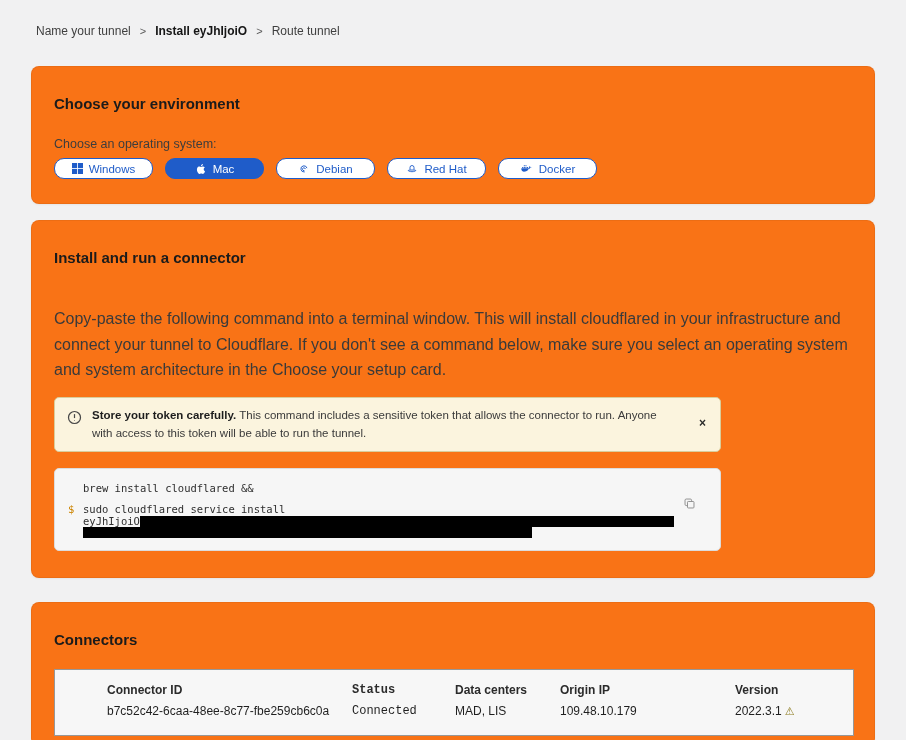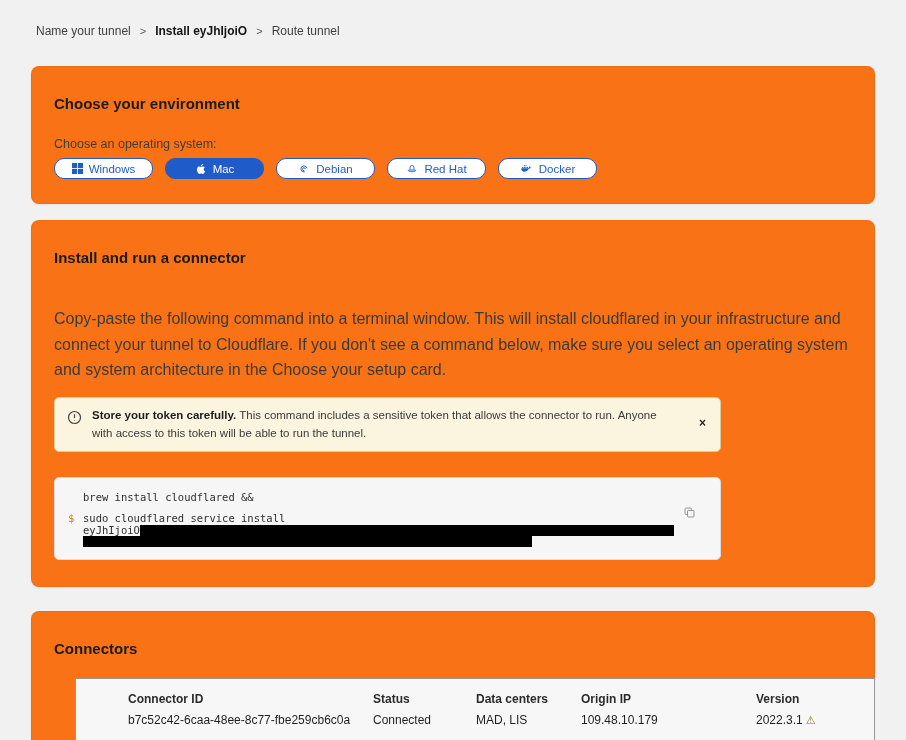--- a/index.html
+++ b/index.html
@@ -78,21 +78,21 @@
   .warning-icon { margin-top:3px; flex:0 0 auto; }
   .warning-close {
     flex:0 0 auto;
     background:none; border:none; cursor:pointer;
     font-size:12px; font-weight:bold; color:#2b2b2b;
     line-height:1; padding:2px 2px; margin-top:8px;
     font-family:"Liberation Sans", sans-serif;
   }
   .code-block {
     position:relative;
-    margin-top:25px;
+    margin-top:16px;
     width:667px;
     background:#f6f6f6;
     border:1px solid #dcdcdc;
     border-radius:5px;
     padding:13px 40px 12px 13px;
     font-family:"DejaVu Sans Mono", monospace;
     font-size:10.5px;
     line-height:12px;
     color:#2e2e2e;
   }
@@ -107,27 +107,26 @@
 
   
   #connectors-card { margin-top:24px; padding:28px 22px 11px 22px; height:144px; }
   .conn-table {
     margin-top:21px;
     width:800px; height:67px;
     background:#f7f7f7;
     border:1px solid #979797;
     padding:13px 0 0 52px;
     display:flex;
-    margin-left:21px;
   }
   .conn-col { display:flex; flex-direction:column; gap:7px; }
   .conn-col .th { font-size:12px; font-weight:bold; color:#2b2b2b; }
   .conn-col .td { font-size:12px; color:#1f1f1f; }
   .col-id { width:245px; }
-  .col-status { width:103px; }
+  .col-status { width:103px;font-family:Liberation Mono, monospace; }
   .col-dc { width:105px; }
   .col-ip { width:175px; }
   .col-version { flex:1; }
   .status-connected { color:#46875c; }
   .version-warning-icon { color:#8e7d22; font-size:11px; margin-left:3px; }
 </style>
 </head>
 <body>
 
 <nav class="breadcrumb">

